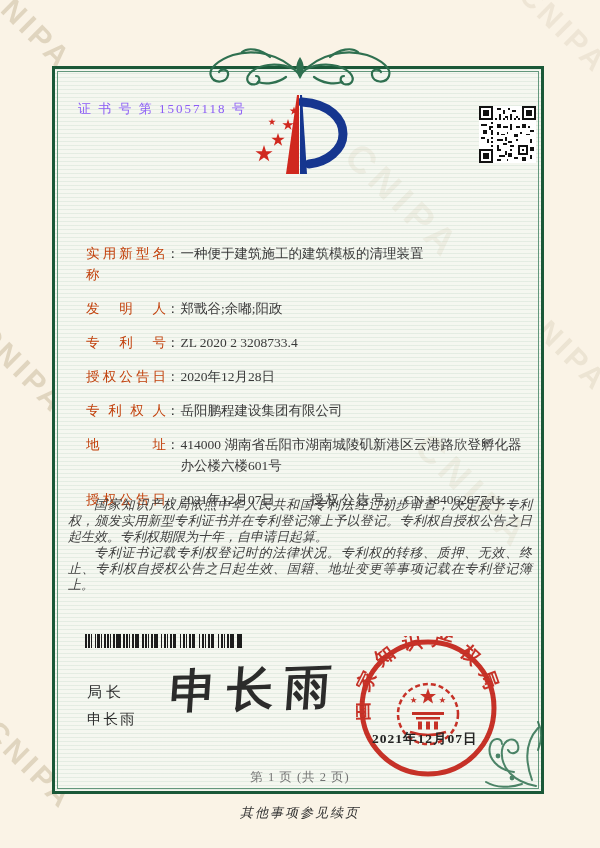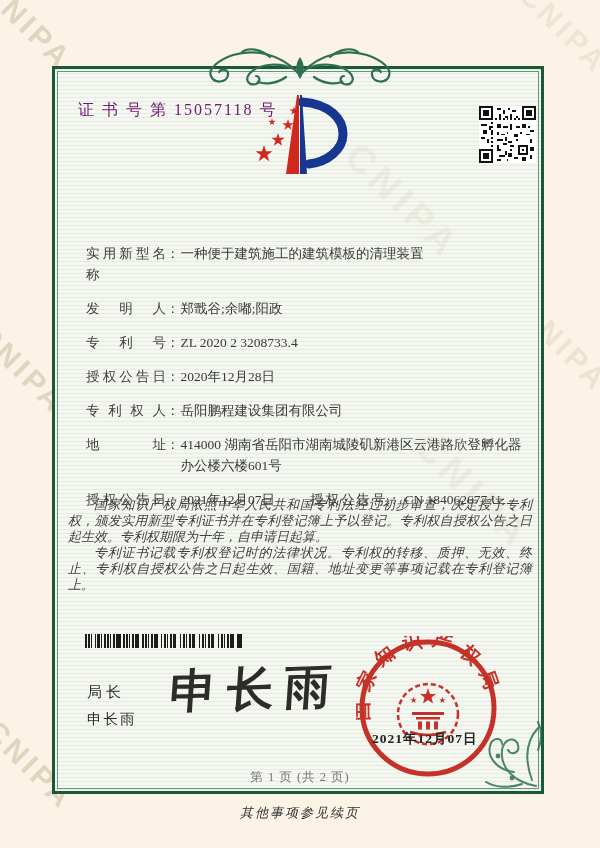--- a/index.html
+++ b/index.html
@@ -24,32 +24,32 @@
     position:absolute;left:52px;top:66px;width:492px;height:728px;
     box-sizing:border-box;border:3px solid #1a5838;z-index:1;
     background:
       repeating-linear-gradient(180deg, rgba(110,165,135,0.13) 0 1px, rgba(0,0,0,0) 1px 4px),
       #f5f7f0;
   }
   .frame::after{
     content:'';position:absolute;inset:2px;border:1px solid #63977c;pointer-events:none;
   }
   .cert-no{
-    position:absolute;left:78px;top:100px;font-size:16px;letter-spacing:2px;
-    color:#701a75;z-index:2;
+    position:absolute;left:78px;top:100px;font-size:13px;letter-spacing:2px;
+    color:#8b5cf6;z-index:2;
   }
   .logo{position:absolute;left:250px;top:92px;width:105px;height:85px;z-index:2;}
   .qr{position:absolute;left:479px;top:106px;width:57px;height:57px;z-index:2;}
   .title{
     position:absolute;left:0;top:176px;width:100%;text-align:center;
     font-size:30px;font-weight:700;letter-spacing:9px;color:#1c1c1c;z-index:2;
   }
   .fields{position:absolute;left:86px;top:243px;width:440px;z-index:2;font-size:13.5px;}
   .f-row{display:flex;align-items:flex-start;margin-bottom:13px;line-height:21px;position:relative;}
-  .f-label{display:inline-block;width:80px;text-align:justify;text-align-last:justify;color:#404040;flex:0 0 80px;}
+  .f-label{display:inline-block;width:80px;text-align:justify;text-align-last:justify;color:#c2410c;flex:0 0 80px;}
   .f-colon{flex:0 0 auto;}
   .f-value{flex:1;margin-left:1px;}
   .grant-right{position:absolute;left:224px;top:0;white-space:nowrap;}
   .grant-right .g-label{letter-spacing:2px;}
   .paras{
     position:absolute;left:68px;top:497px;width:464px;z-index:2;
     font-size:13px;line-height:16px;color:#3f3f3f;font-style:italic;text-align:justify;
   }
   .paras p{margin:0;text-indent:2em;}
   .barcode{

